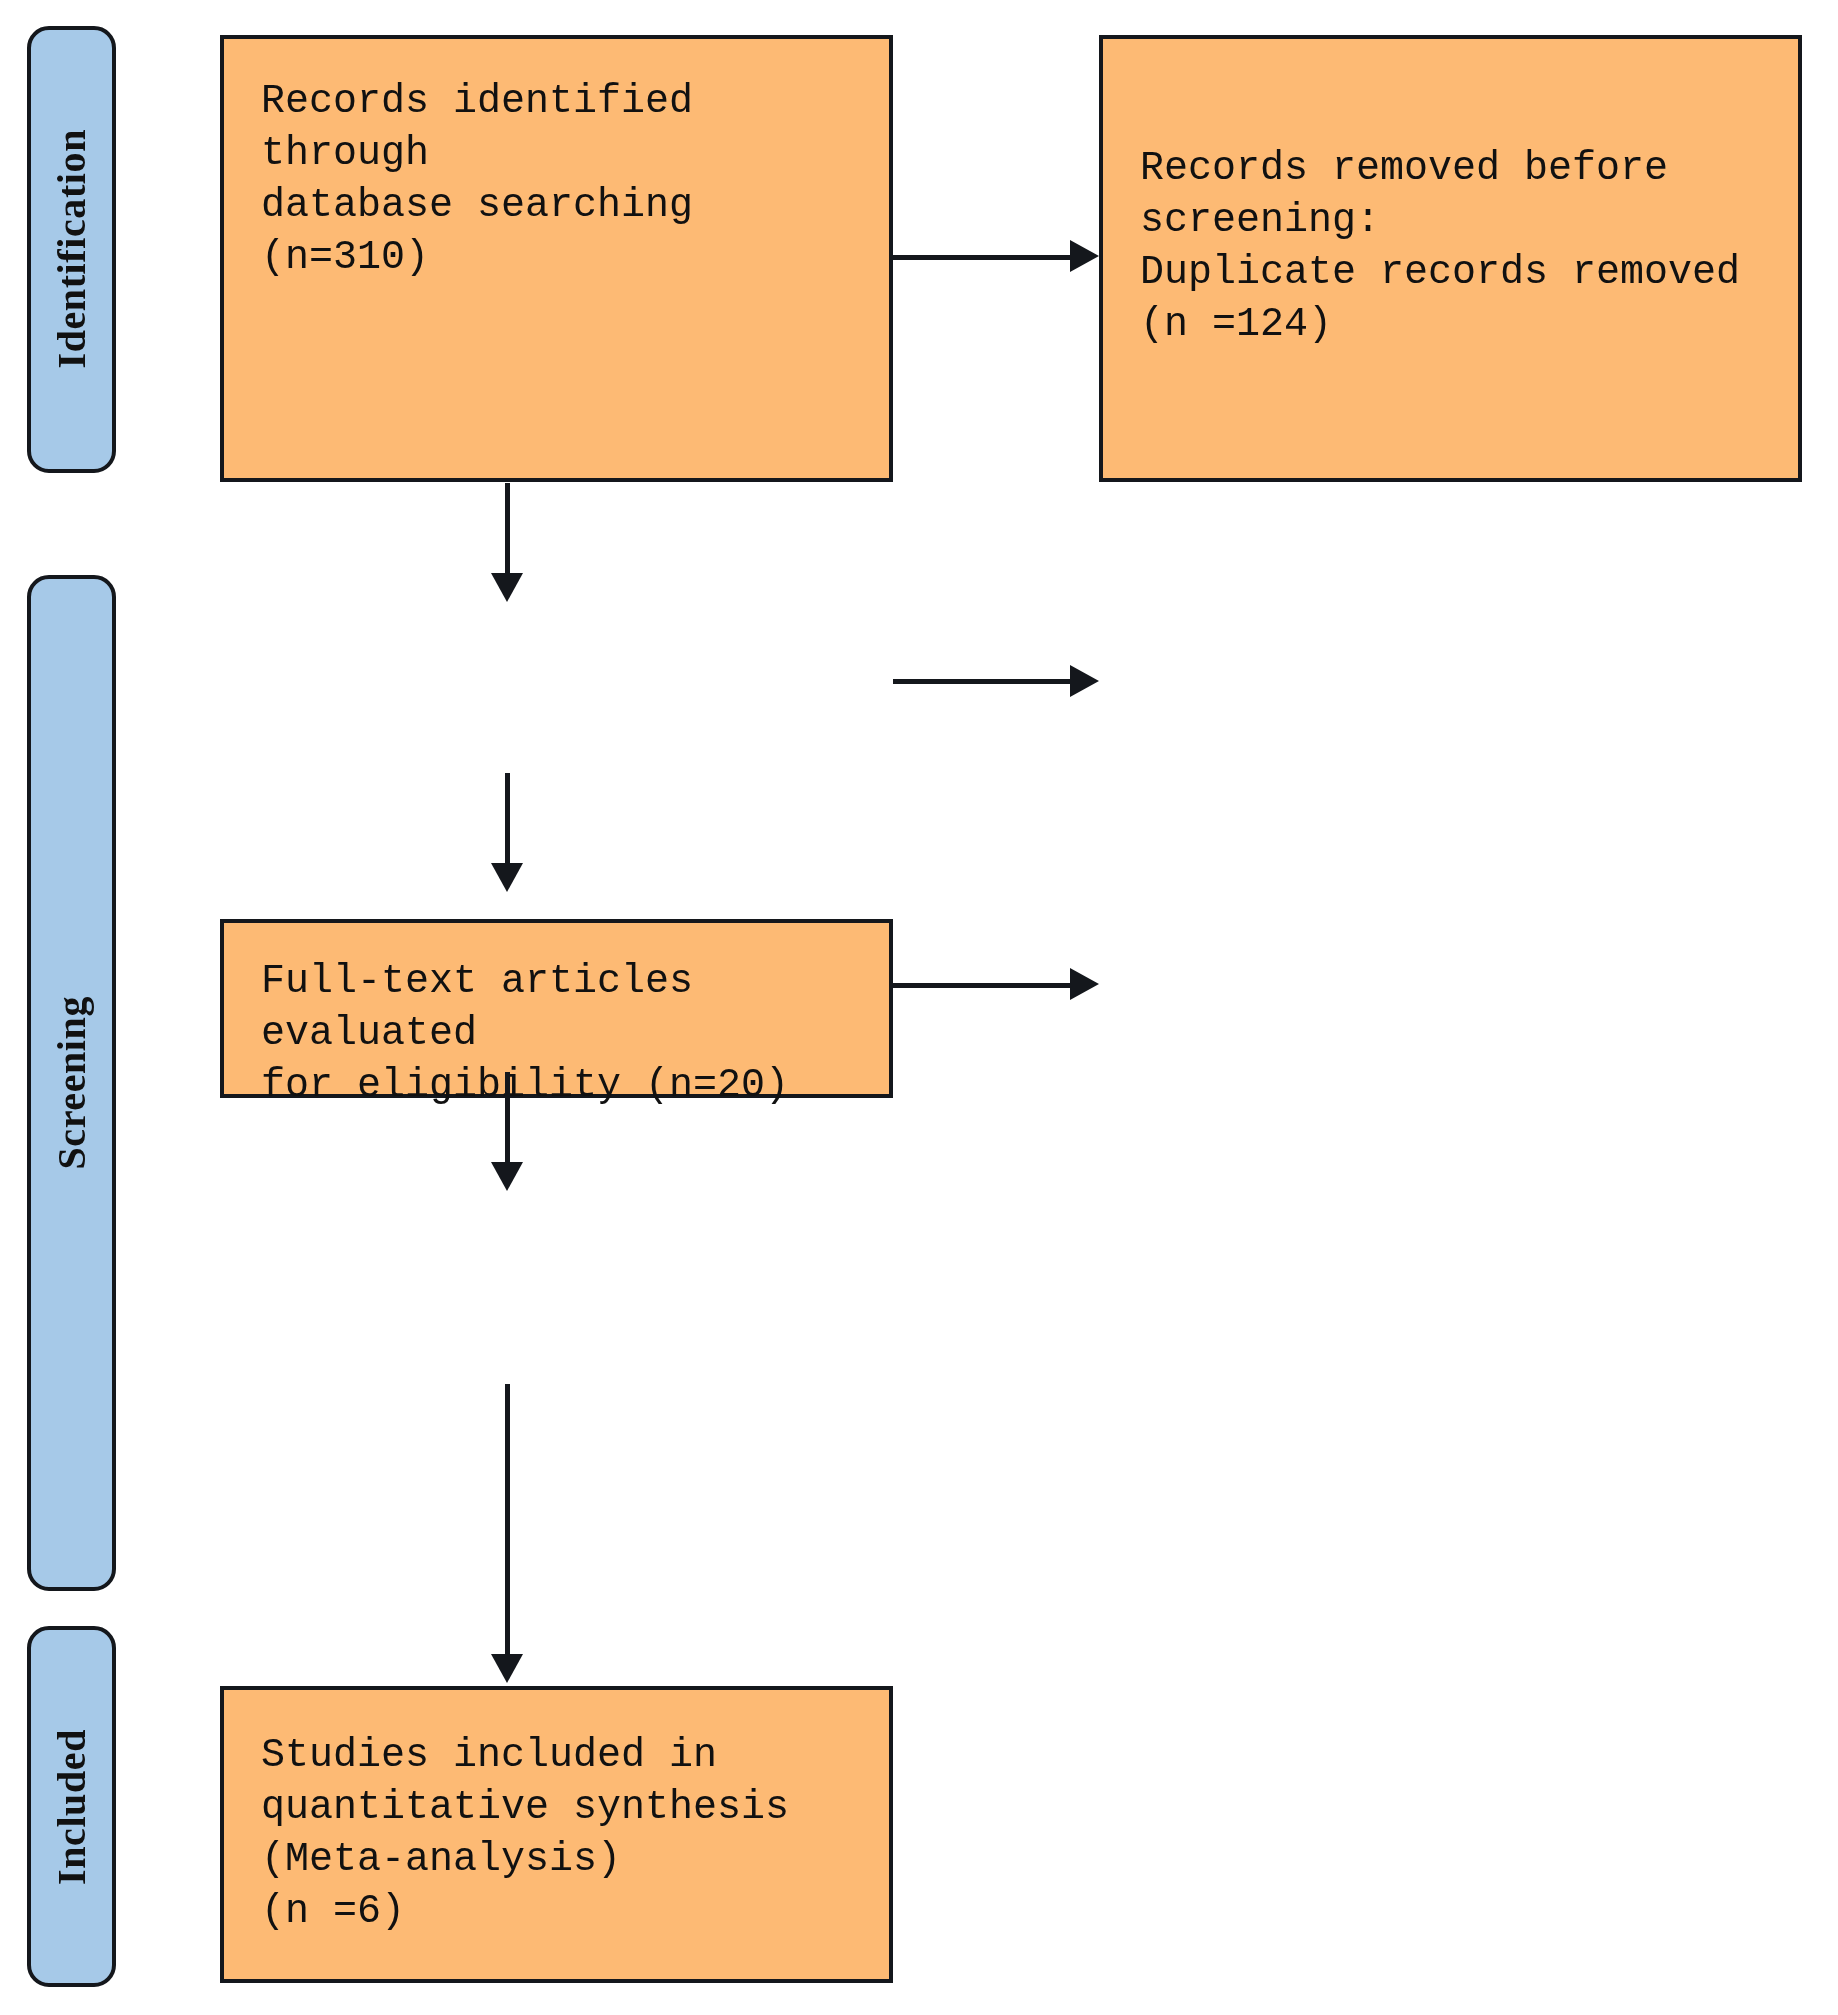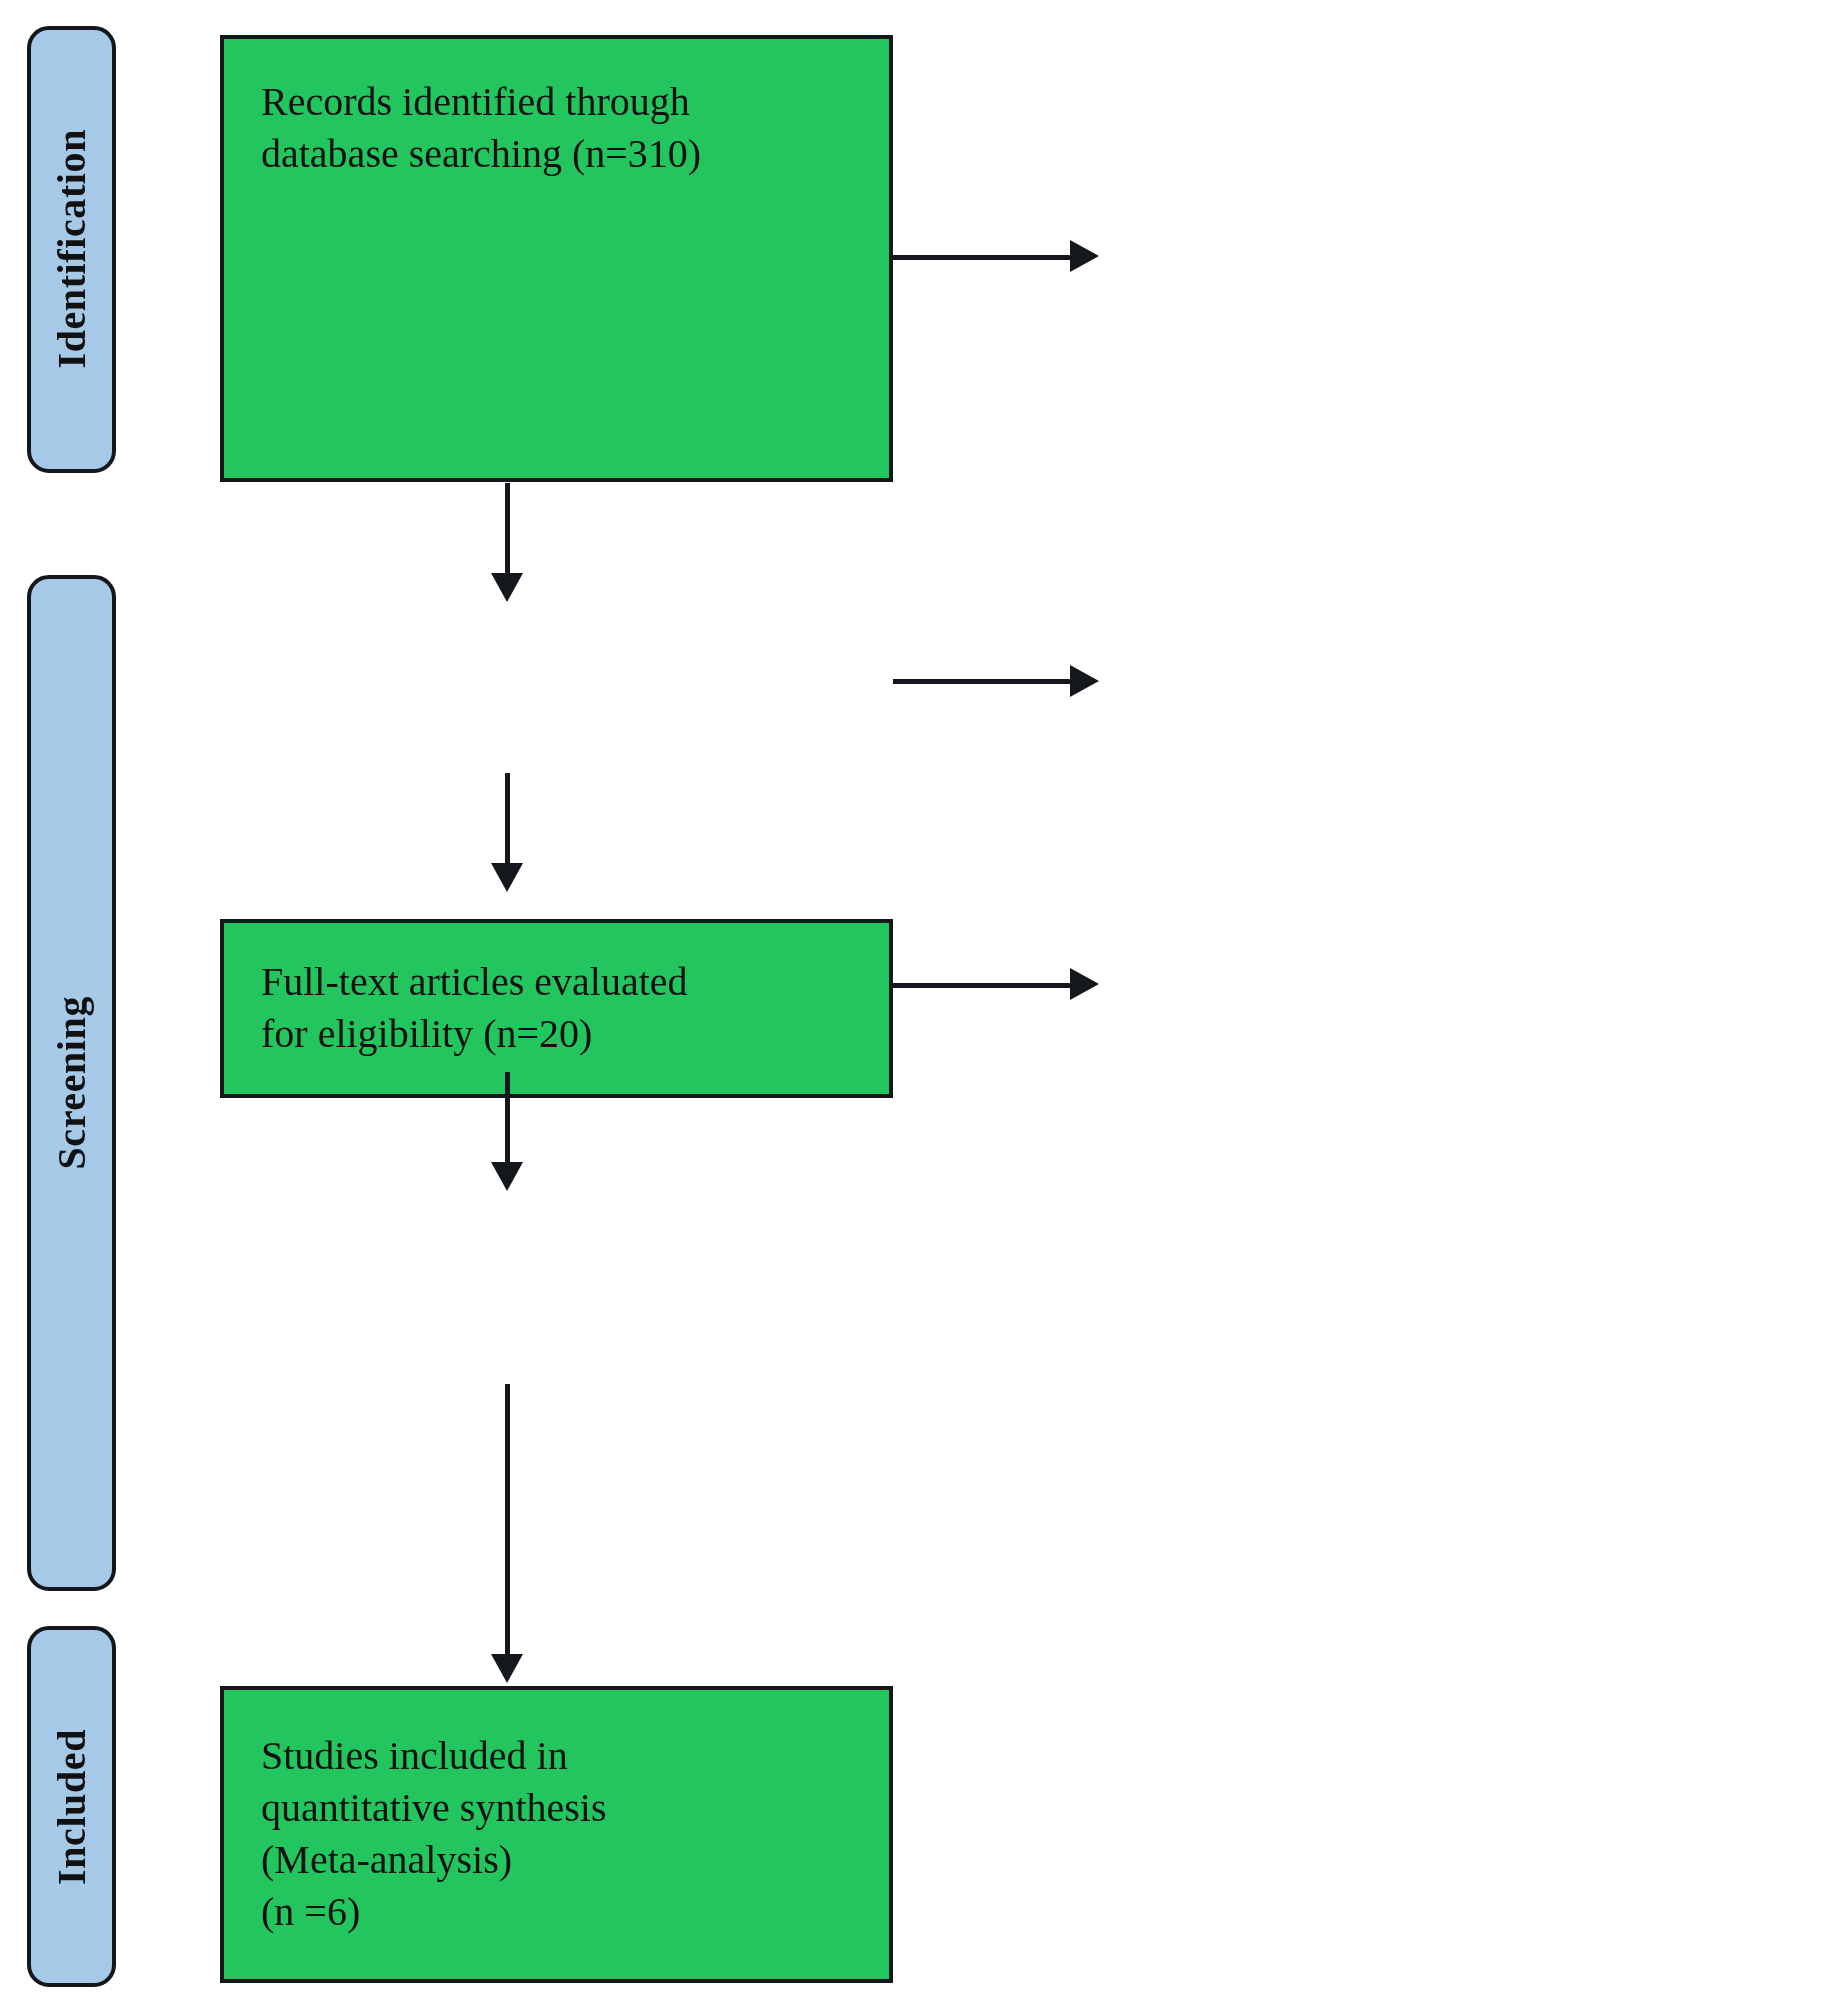--- a/index.html
+++ b/index.html
@@ -37,23 +37,24 @@
     font-weight: bold;
     font-size: 40px;
     letter-spacing: 0.6px;
     color: #111111;
     white-space: nowrap;
   }
 
   
   .flow-box {
     position: absolute;
-    background: #22c55e;
+    background: #fdba74;
     border: 4.5px solid #14171c;
     box-sizing: border-box;
+    font-family: Liberation Mono, monospace;
   }
   .flow-box .box-text {
     position: absolute;
     left: 37px;
     right: 16.6px;
     font-size: 40px;
     line-height: 1.30;
     color: #111111;
     white-space: pre-line;
   }
@@ -108,20 +109,26 @@
   </div>
 
   <div class="flow-box" style="left:220px; top:35px; width:673px; height:447px;">
     <div class="box-text" style="top:37px;">Records identified through
 database searching (n=310)</div>
   </div>
 
   <div class="h-line" style="left:893px; top:255px; width:179px;"></div>
   <div class="arrow-right" style="left:1070px; top:240px;"></div>
 
+  <div class="flow-box" style="left:1099px; top:35px; width:703px; height:447px;">
+    <div class="box-text" style="top:104px;">Records removed before
+screening:
+Duplicate records removed
+(n =124)</div>
+  </div>
 
   <div class="v-line" style="left:505px; top:483px; width:4.5px; height:96px;"></div>
   <div class="arrow-down" style="left:491px; top:573px;"></div>
 
 
   <div class="h-line" style="left:893px; top:679px; width:179px;"></div>
   <div class="arrow-right" style="left:1070px; top:665px;"></div>
 
 
   <div class="v-line" style="left:505px; top:773px; width:4.5px; height:96px;"></div>

